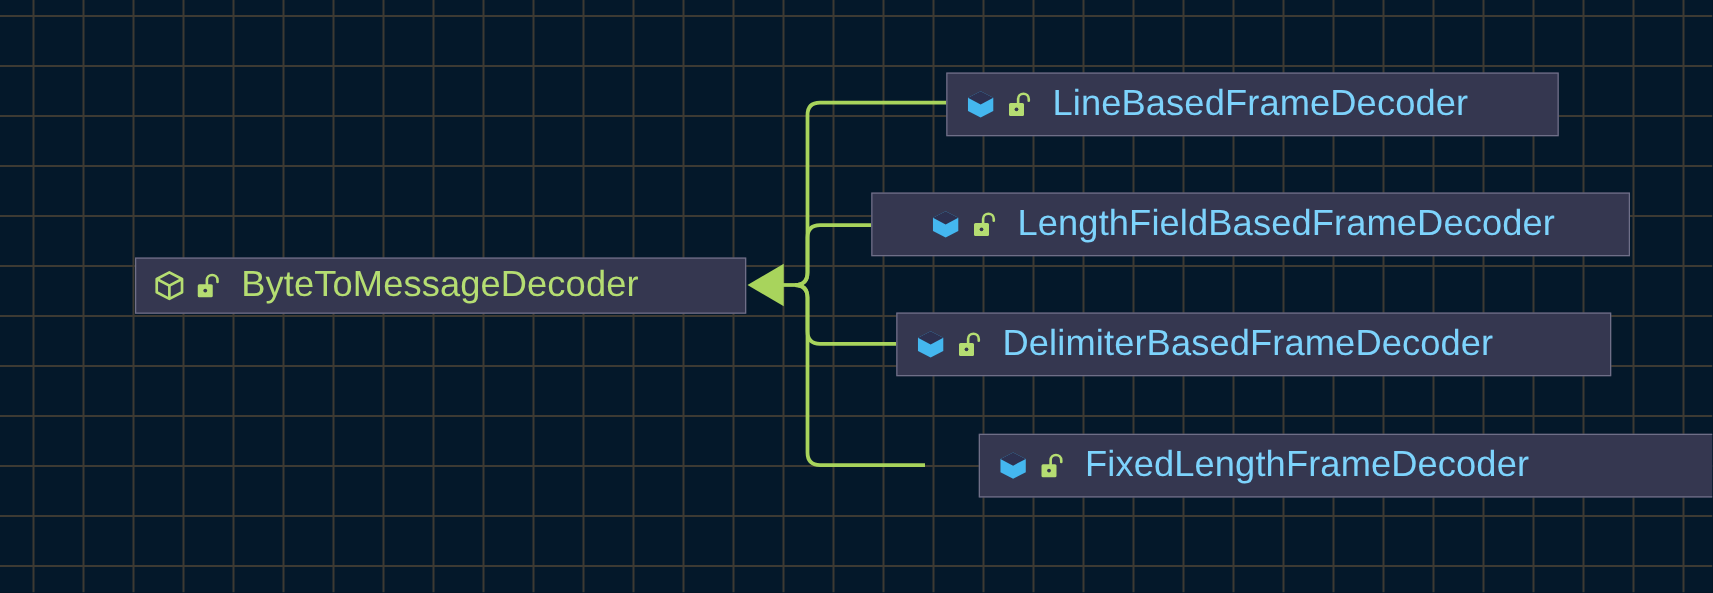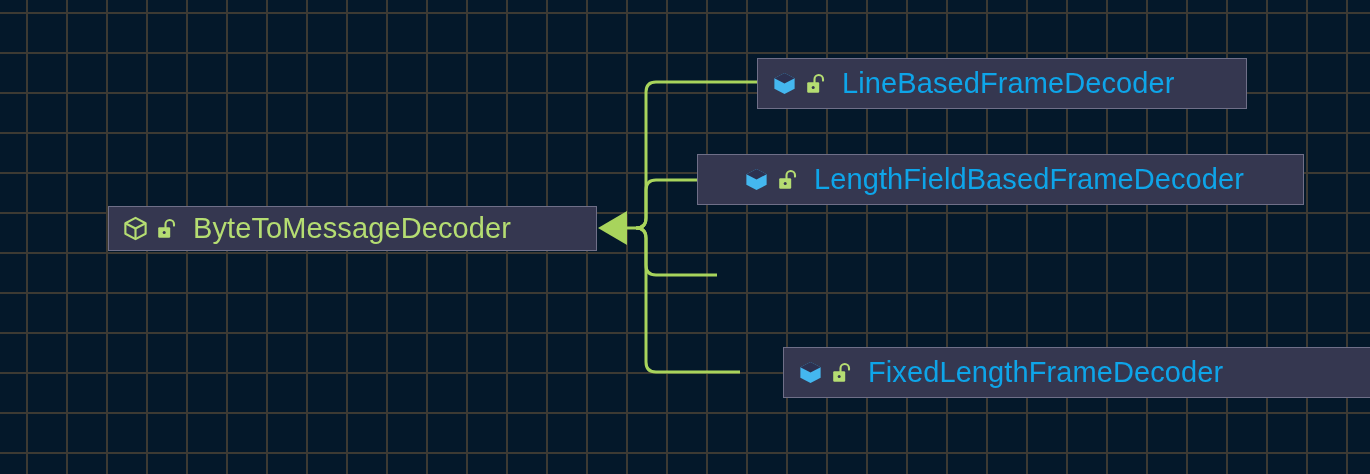--- a/index.html
+++ b/index.html
@@ -55,21 +55,21 @@
     height: 24px;
     display: block;
     margin-left: 7px;
   }
   .node .node-label {
     margin-left: 15px;
     font-size: 29px;
     letter-spacing: 0.1px;
   }
   #node-root .node-label { color: #b5dd72; }
-  .child-node .node-label { color: #0ea5e9; }
+  .child-node .node-label { color: #7dd3fc; }
 </style>
 </head>
 <body>
 
 <div id="canvas">
 
   <svg id="edges" viewBox="0 0 1370 474" xmlns="http://www.w3.org/2000/svg">
     <g fill="none" stroke="#a8d45c" stroke-width="3" stroke-linecap="butt">
 
       <path d="M 625 228 L 636 228"></path>
@@ -127,20 +127,34 @@
       </svg>
       <svg class="lock-icon" viewBox="0 0 22 24" xmlns="http://www.w3.org/2000/svg">
         <path d="M9.5 10.5 L9.5 7.2 A4.2 4.2 0 0 1 18 7.2 L18 8.6" fill="none" stroke="#b5dd72" stroke-width="2.1" stroke-linecap="round"></path>
         <rect x="2.2" y="10.3" width="12" height="10.4" rx="1.2" fill="#b5dd72"></rect>
         <circle cx="8.2" cy="15.4" r="1.5" fill="#353750"></circle>
       </svg>
     </span>
     <span class="node-label">LengthFieldBasedFrameDecoder</span>
   </div>
 
+  <div class="node child-node" style="left:717px; top:250px; width:572px; height:51px;">
+    <span class="icons">
+      <svg class="cube-icon" viewBox="0 0 24 24" xmlns="http://www.w3.org/2000/svg">
+        <path d="M12 2.6 L21 7.3 L21 16.7 L12 21.4 L3 16.7 L3 7.3 Z" fill="#44b7ef"></path>
+        <path d="M12 2.6 L21 7.3 L12 12 L3 7.3 Z" fill="#2d3150"></path>
+      </svg>
+      <svg class="lock-icon" viewBox="0 0 22 24" xmlns="http://www.w3.org/2000/svg">
+        <path d="M9.5 10.5 L9.5 7.2 A4.2 4.2 0 0 1 18 7.2 L18 8.6" fill="none" stroke="#b5dd72" stroke-width="2.1" stroke-linecap="round"></path>
+        <rect x="2.2" y="10.3" width="12" height="10.4" rx="1.2" fill="#b5dd72"></rect>
+        <circle cx="8.2" cy="15.4" r="1.5" fill="#353750"></circle>
+      </svg>
+    </span>
+    <span class="node-label">DelimiterBasedFrameDecoder</span>
+  </div>
 
   <div class="node child-node" style="left:783px; top:347px; width:602px; height:51px;">
     <span class="icons">
       <svg class="cube-icon" viewBox="0 0 24 24" xmlns="http://www.w3.org/2000/svg">
         <path d="M12 2.6 L21 7.3 L21 16.7 L12 21.4 L3 16.7 L3 7.3 Z" fill="#44b7ef"></path>
         <path d="M12 2.6 L21 7.3 L12 12 L3 7.3 Z" fill="#2d3150"></path>
       </svg>
       <svg class="lock-icon" viewBox="0 0 22 24" xmlns="http://www.w3.org/2000/svg">
         <path d="M9.5 10.5 L9.5 7.2 A4.2 4.2 0 0 1 18 7.2 L18 8.6" fill="none" stroke="#b5dd72" stroke-width="2.1" stroke-linecap="round"></path>
         <rect x="2.2" y="10.3" width="12" height="10.4" rx="1.2" fill="#b5dd72"></rect>

